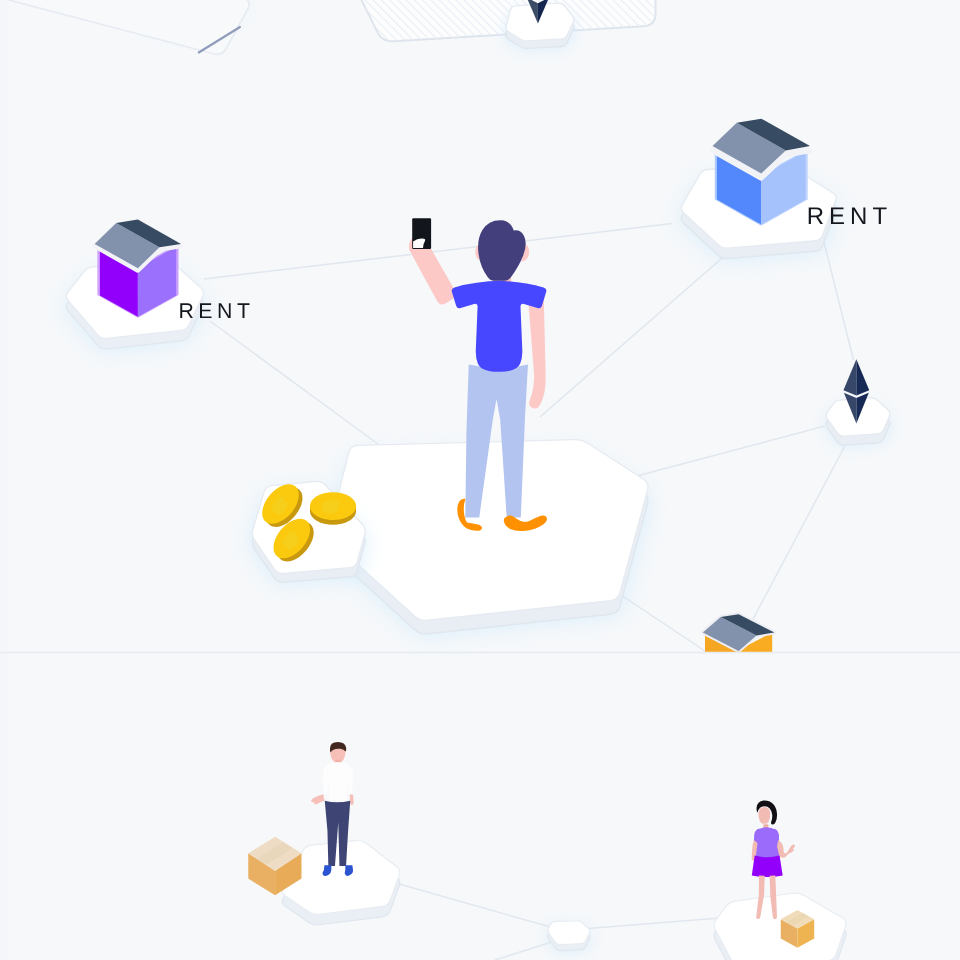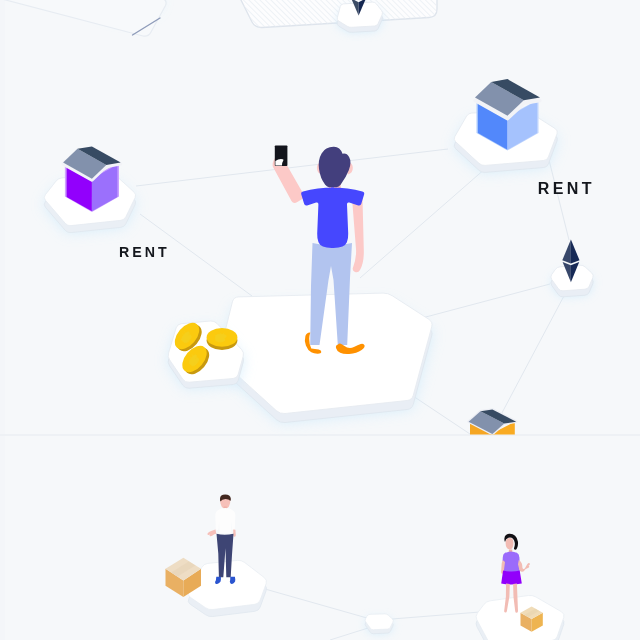--- a/index.html
+++ b/index.html
@@ -1,19 +1,19 @@
 <!DOCTYPE html>
 <html><head>
 <meta charset="utf-8">
 <style>
   html,body{margin:0;padding:0;width:640px;height:640px;overflow:hidden;background:#f4f6f9;
     font-family:"Liberation Sans",sans-serif;}
   #scene{position:relative;width:640px;height:640px;}
   svg#art{display:block;position:absolute;left:0;top:0;}
-  .rent{position:absolute;font-weight:bold;color:#14171d;line-height:1;white-space:nowrap;margin-top:44px;}
+  .rent{position:absolute;font-weight:normal;color:#14171d;line-height:1;white-space:nowrap;}
 </style>
 </head>
 <body>
 
 <div id="scene">
 <svg id="art" width="640" height="640" viewBox="0 0 640 640" xmlns="http://www.w3.org/2000/svg">
 <defs>
  <filter id="glow" x="-80%" y="-80%" width="260%" height="260%">
   <feGaussianBlur stdDeviation="7"></feGaussianBlur>
  </filter>

